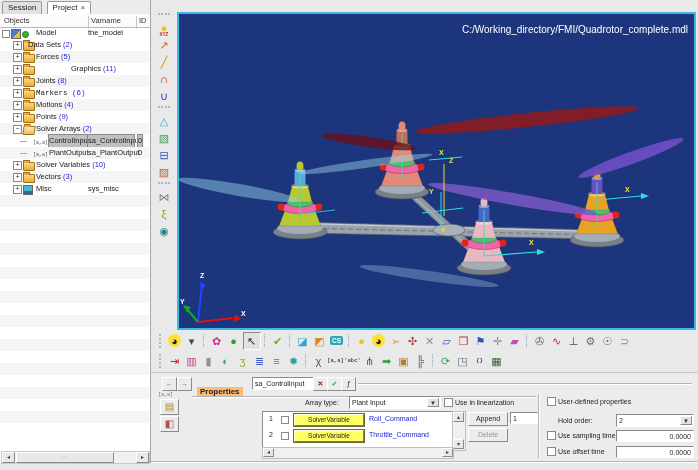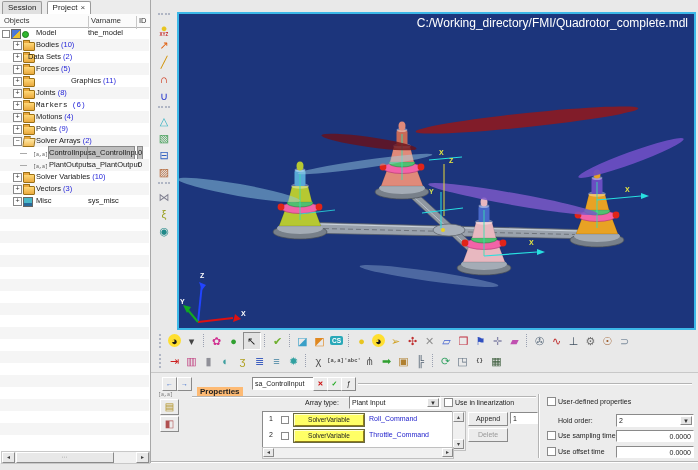--- a/index.html
+++ b/index.html
@@ -57,21 +57,21 @@
   .ticon.badge span{background:#2aa8b8;color:#fff;font-size:6.5px;font-weight:bold;
          padding:1px 2px;border-radius:2px;line-height:7px}
   .circlebg{border-radius:50%}
   .sepv{width:1px;height:13px;border-left:1px dotted #9aa0b0;margin:0 3px;flex:0 0 auto}
   .gripv{width:2px;height:14px;border-left:2px dotted #b0b6c4;margin:0 3px;flex:0 0 auto}
   .griph{height:2px;width:12px;border-top:2px dotted #b0b6c4;margin:2px 0;flex:0 0 auto}
   #row1{left:156px;top:331px;height:19px}
   #row2{left:156px;top:351px;height:19px}
   
   #viewport{left:177px;top:12px;width:515px;height:314px;background:#1c357c;border:2px solid #3cb8e8}
-  #vp-title{position:absolute;top:2px;right:6px;color:#fff;font-size:12px}
+  #vp-title{position:absolute;top:10px;right:6px;color:#fff;font-size:10px}
   
   #props{left:151px;top:372px;width:547px;height:90px;background:#ececec;border-top:1px solid #c8c8c8}
   .btn3d{position:absolute;background:#ececec;border:1px solid;border-color:#fff #8a8a8a #8a8a8a #fff;
          text-align:center;font-size:7px;color:#222}
   .field{position:absolute;background:#fff;border:1px solid;border-color:#8a8a8a #fff #fff #8a8a8a;
          font-size:7px;line-height:11px;padding:0 2px;white-space:nowrap;overflow:hidden}
   .plabel{position:absolute;font-size:7px;color:#222;white-space:nowrap}
   .pcb{position:absolute;width:7px;height:7px;background:#fff;border:1px solid #8a8a8a}
   .hline{position:absolute;height:1px;background:#b4b4b4;box-shadow:0 1px 0 #fff}
   .vline{position:absolute;width:1px;background:#b4b4b4;box-shadow:1px 0 0 #fff}
@@ -104,25 +104,20 @@
     <span class="colsep" style="left:88px"></span>
     <span class="colsep" style="left:136px"></span>
   </div>
   <div class="abs" id="tree-body">
       <div class="trow">
         <span class="cbx" style="left: 2px;"></span>
         <span class="ic-model" style="left: 11px;"></span>
         <span class="gdot" style="left: 22px;"></span>
         <span class="tlbl" style="left: 29px; margin-left: 7px;">Model</span>
         <span class="tvar">the_model</span>
-      </div>
-      <div class="trow odd">
-        <span class="exp" style="left: 13px;">+</span>
-        <span class="folder" style="left: 23px;"></span>
-        <span class="tlbl" style="left: 36px;">Bodies<span class="tcount"> (10)</span></span>
       </div>
       <div class="trow">
         <span class="exp" style="left: 13px;">+</span>
         <span class="folder" style="left: 23px;"></span>
         <span class="tlbl" style="left: 28px;">Data Sets<span class="tcount"> (2)</span></span>
       </div>
       <div class="trow odd">
         <span class="exp" style="left: 13px;">+</span>
         <span class="folder" style="left: 23px;"></span>
         <span class="tlbl" style="left: 36px;">Forces<span class="tcount"> (5)</span></span>

